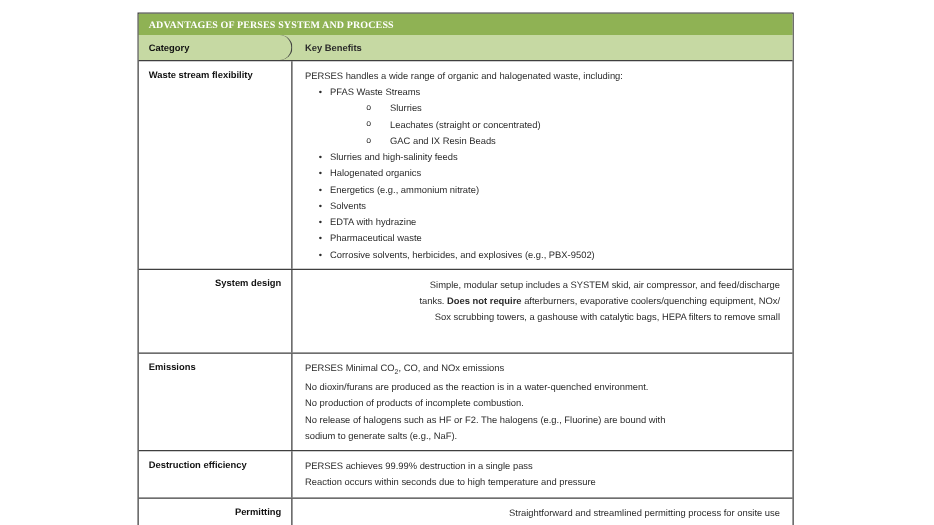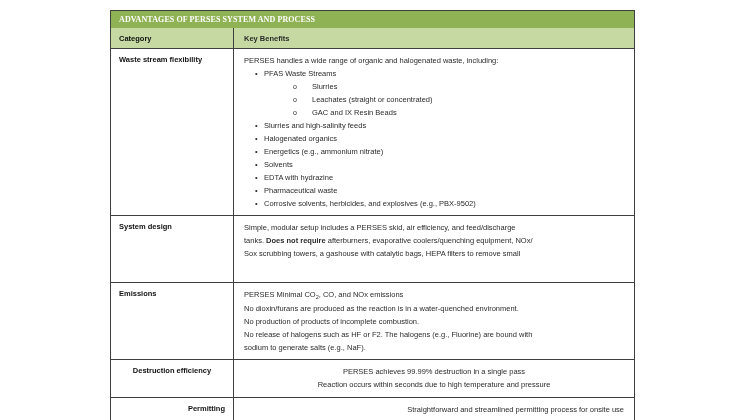--- a/index.html
+++ b/index.html
@@ -28,41 +28,41 @@
     font-size: 8px; font-weight: bold;
     letter-spacing: 0.1px;
     font-family: Liberation Serif, serif;
   }
 
   .header-row {
     display: flex;
     background: var(--header-bg, #C6D9A3);
     height: 20px;
   }
-  .header-row .cell { display: flex; align-items: center; font-weight: bold; font-size: 7.5px; color: #1d1d1d; }
+  .header-row .cell { display: flex; align-items: center; font-weight: bold; font-size: 7.5px; color: #1d1d1d; border-radius: 10px; }
 
   .cell { padding: 5px 8px; }
   .cell.cat {
     width: 123px; flex-shrink: 0;
     border-right: 1px solid var(--border, #3f3f3f);
     font-weight: bold; font-size: 7.5px; color: #111111;
     line-height: 11px;
   }
   .cell.ben {
     flex: 1;
     padding: 5px 10px;
     font-size: 7.5px; color: var(--body-text, #2b2b2b);
     line-height: 13px;
   }
 
   .row { display: flex; border-top: 1px solid var(--border, #3f3f3f); }
   #rows .row:nth-child(1) { min-height: 166px; }
-  #rows .row:nth-child(2) { min-height: 67px; }
+  #rows .row:nth-child(2) { min-height: 67px; text-align: right; }
   #rows .row:nth-child(3) { min-height: 71px; justify-content: space-between; }
-  #rows .row:nth-child(4) { min-height: 38px; text-align: center; }
+  #rows .row:nth-child(4) { min-height: 38px; }
   #rows .row:nth-child(5) { min-height: 24px; text-align: right; }
 
   .para { min-height: 13px; }
   .bullet { position: relative; min-height: 13px; }
   .bullet.l1 { padding-left: 20px; }
   .bullet.l1 .marker { position: absolute; left: 11px; top: 0; }
   .bullet.l2 { padding-left: 68px; }
   .bullet.l2 .marker { position: absolute; left: 49px; top: -0.5px; font-size: 7px; }
 
   .bold { font-weight: bold; }
@@ -94,21 +94,21 @@
             <div class="bullet l1"><span class="marker">•</span><span>Energetics (e.g., ammonium nitrate)</span></div>
             <div class="bullet l1"><span class="marker">•</span><span>Solvents</span></div>
             <div class="bullet l1"><span class="marker">•</span><span>EDTA with hydrazine</span></div>
             <div class="bullet l1"><span class="marker">•</span><span>Pharmaceutical waste</span></div>
             <div class="bullet l1"><span class="marker">•</span><span>Corrosive solvents, herbicides, and explosives (e.g., PBX-9502)</span></div>
           </div>
         </div>
         <div class="row">
           <div class="cell cat">System design</div>
           <div class="cell ben">
-            <div class="para"><span>Simple, modular setup includes a PERSES skid, air efficiency, and feed/discharge</span></div>
+            <div class="para"><span>Simple, modular setup includes a SYSTEM skid, air compressor, and feed/discharge</span></div>
             <div class="para"><span>tanks. </span><span class="bold">Does not require</span><span> afterburners, evaporative coolers/quenching equipment, NOx/</span></div>
             <div class="para"><span>Sox scrubbing towers, a gashouse with catalytic bags, HEPA filters to remove small</span></div>
           </div>
         </div>
         <div class="row">
           <div class="cell cat">Emissions</div>
           <div class="cell ben">
             <div class="para"><span>PERSES Minimal CO</span><span class="sub">2</span><span>, CO, and NOx emissions</span></div>
             <div class="para"><span>No dioxin/furans are produced as the reaction is in a water-quenched environment.</span></div>
             <div class="para"><span>No production of products of incomplete combustion.</span></div>

